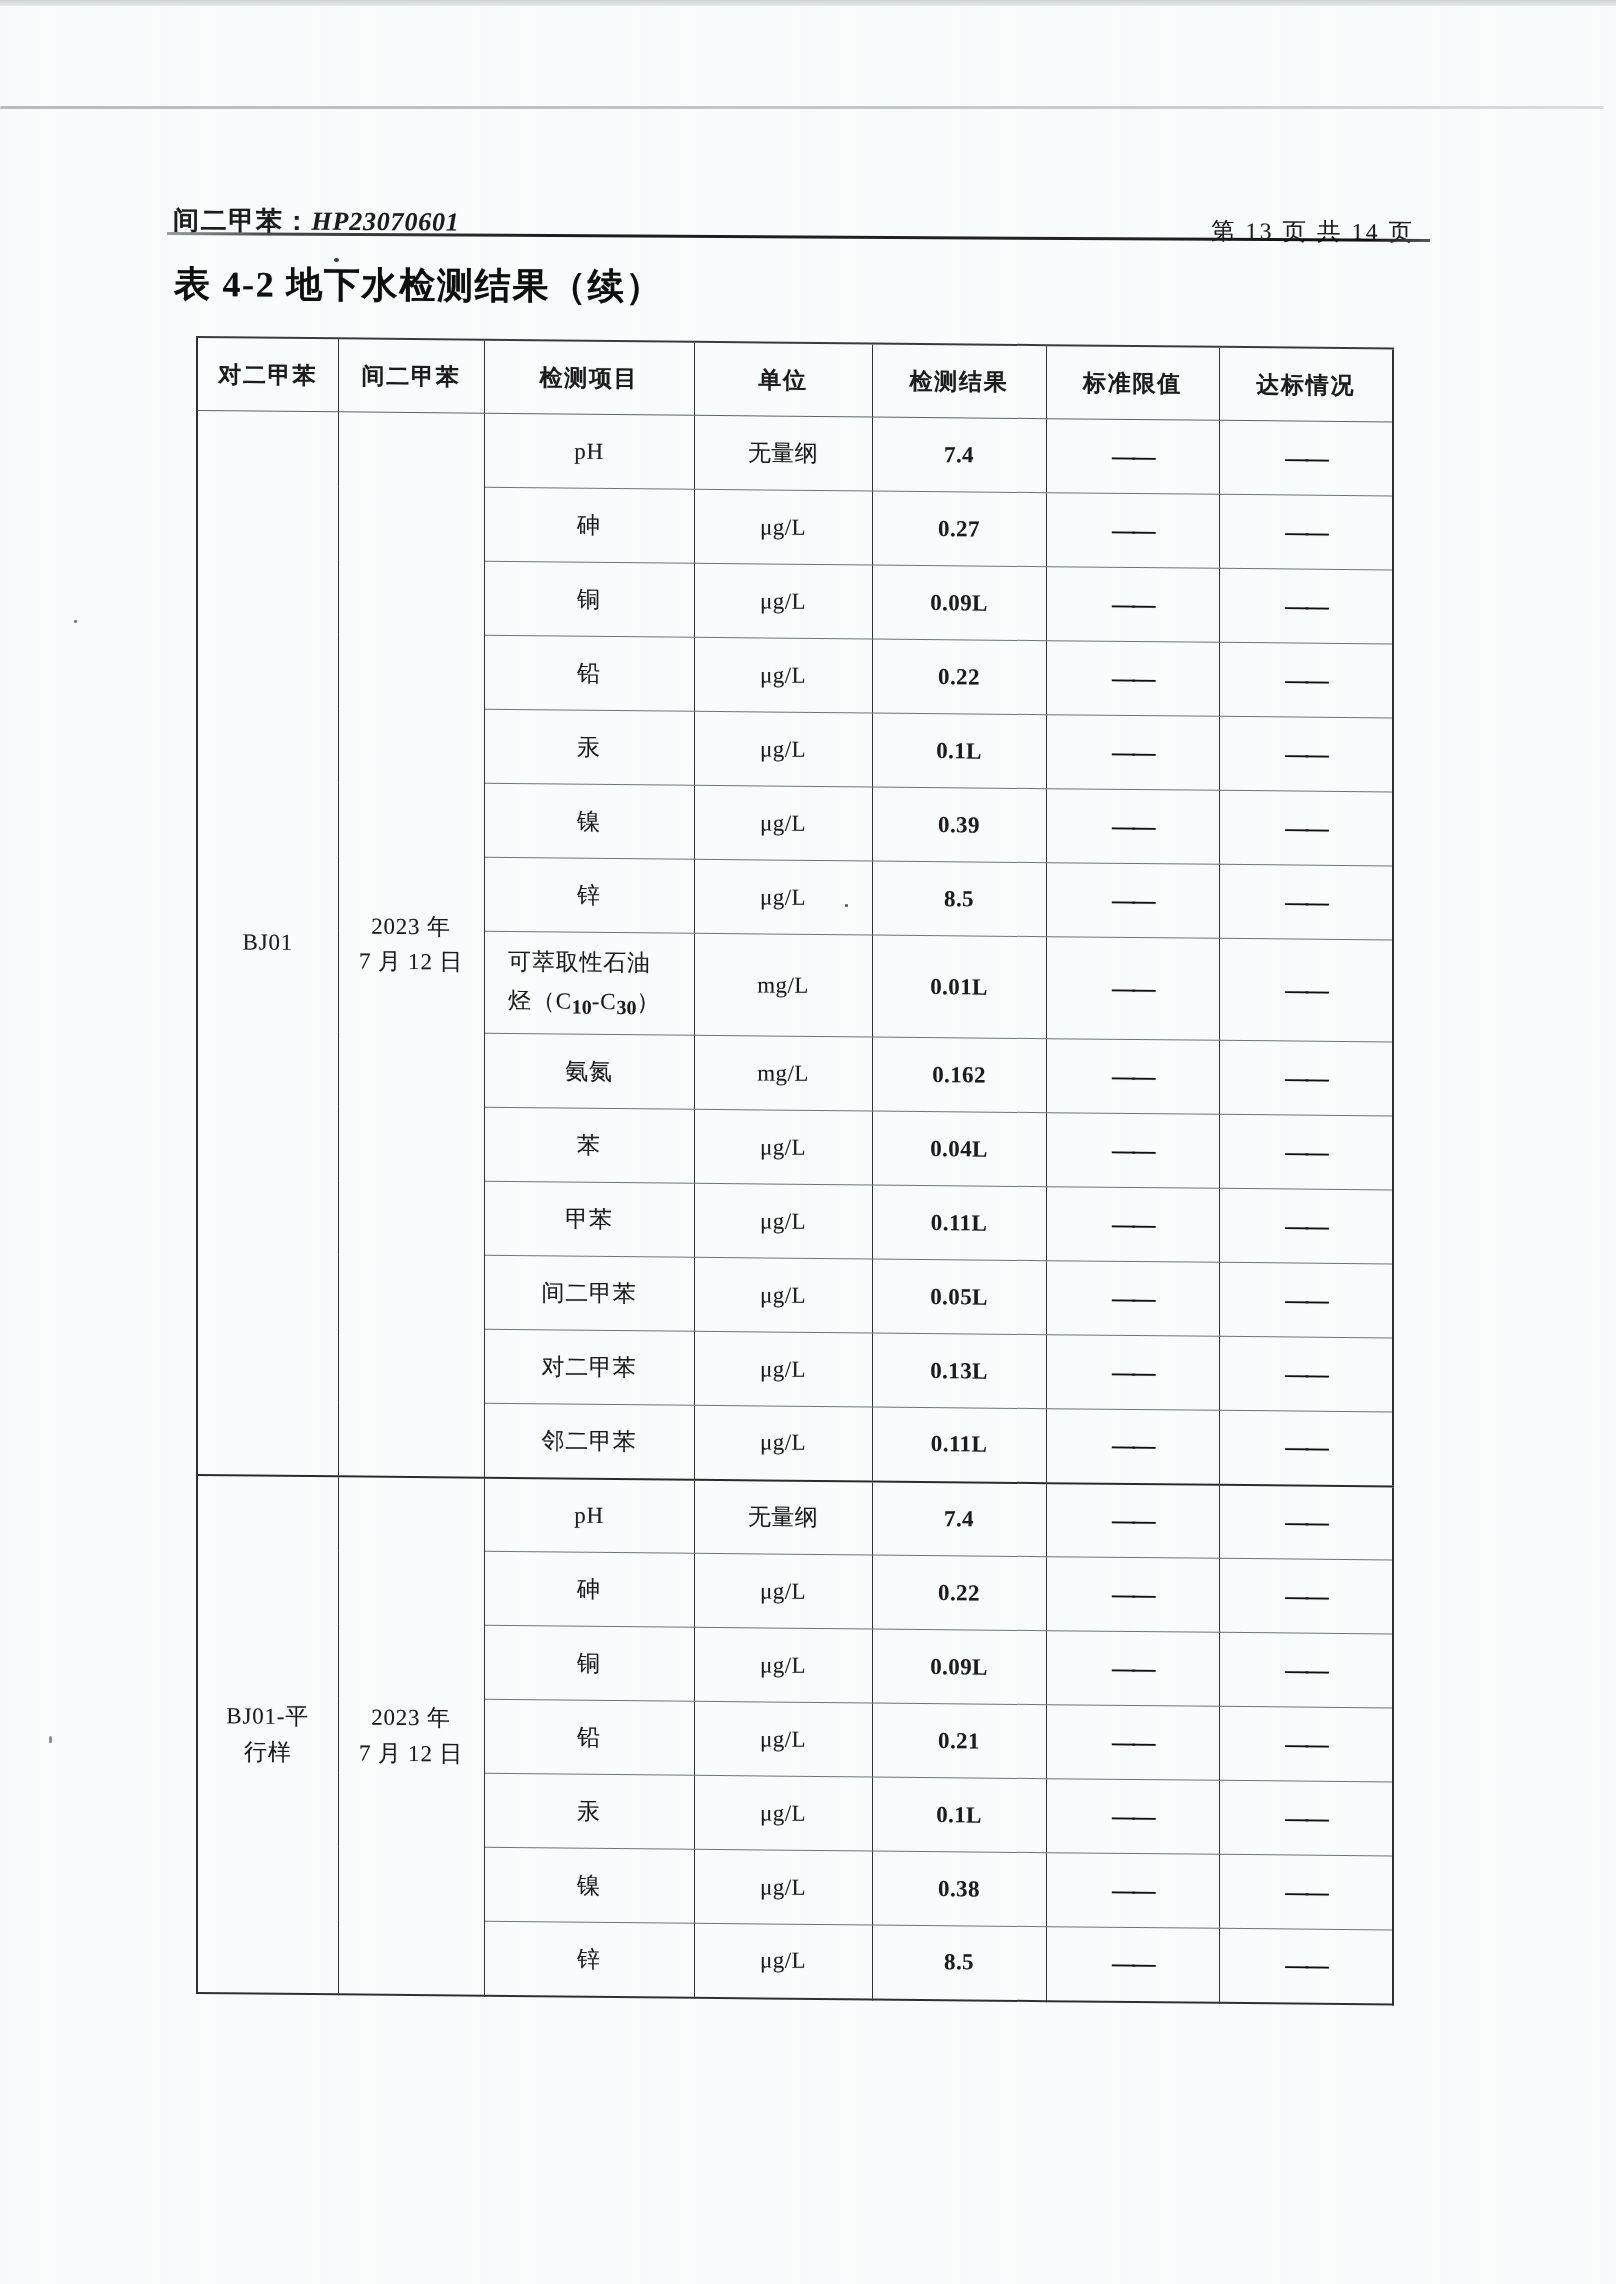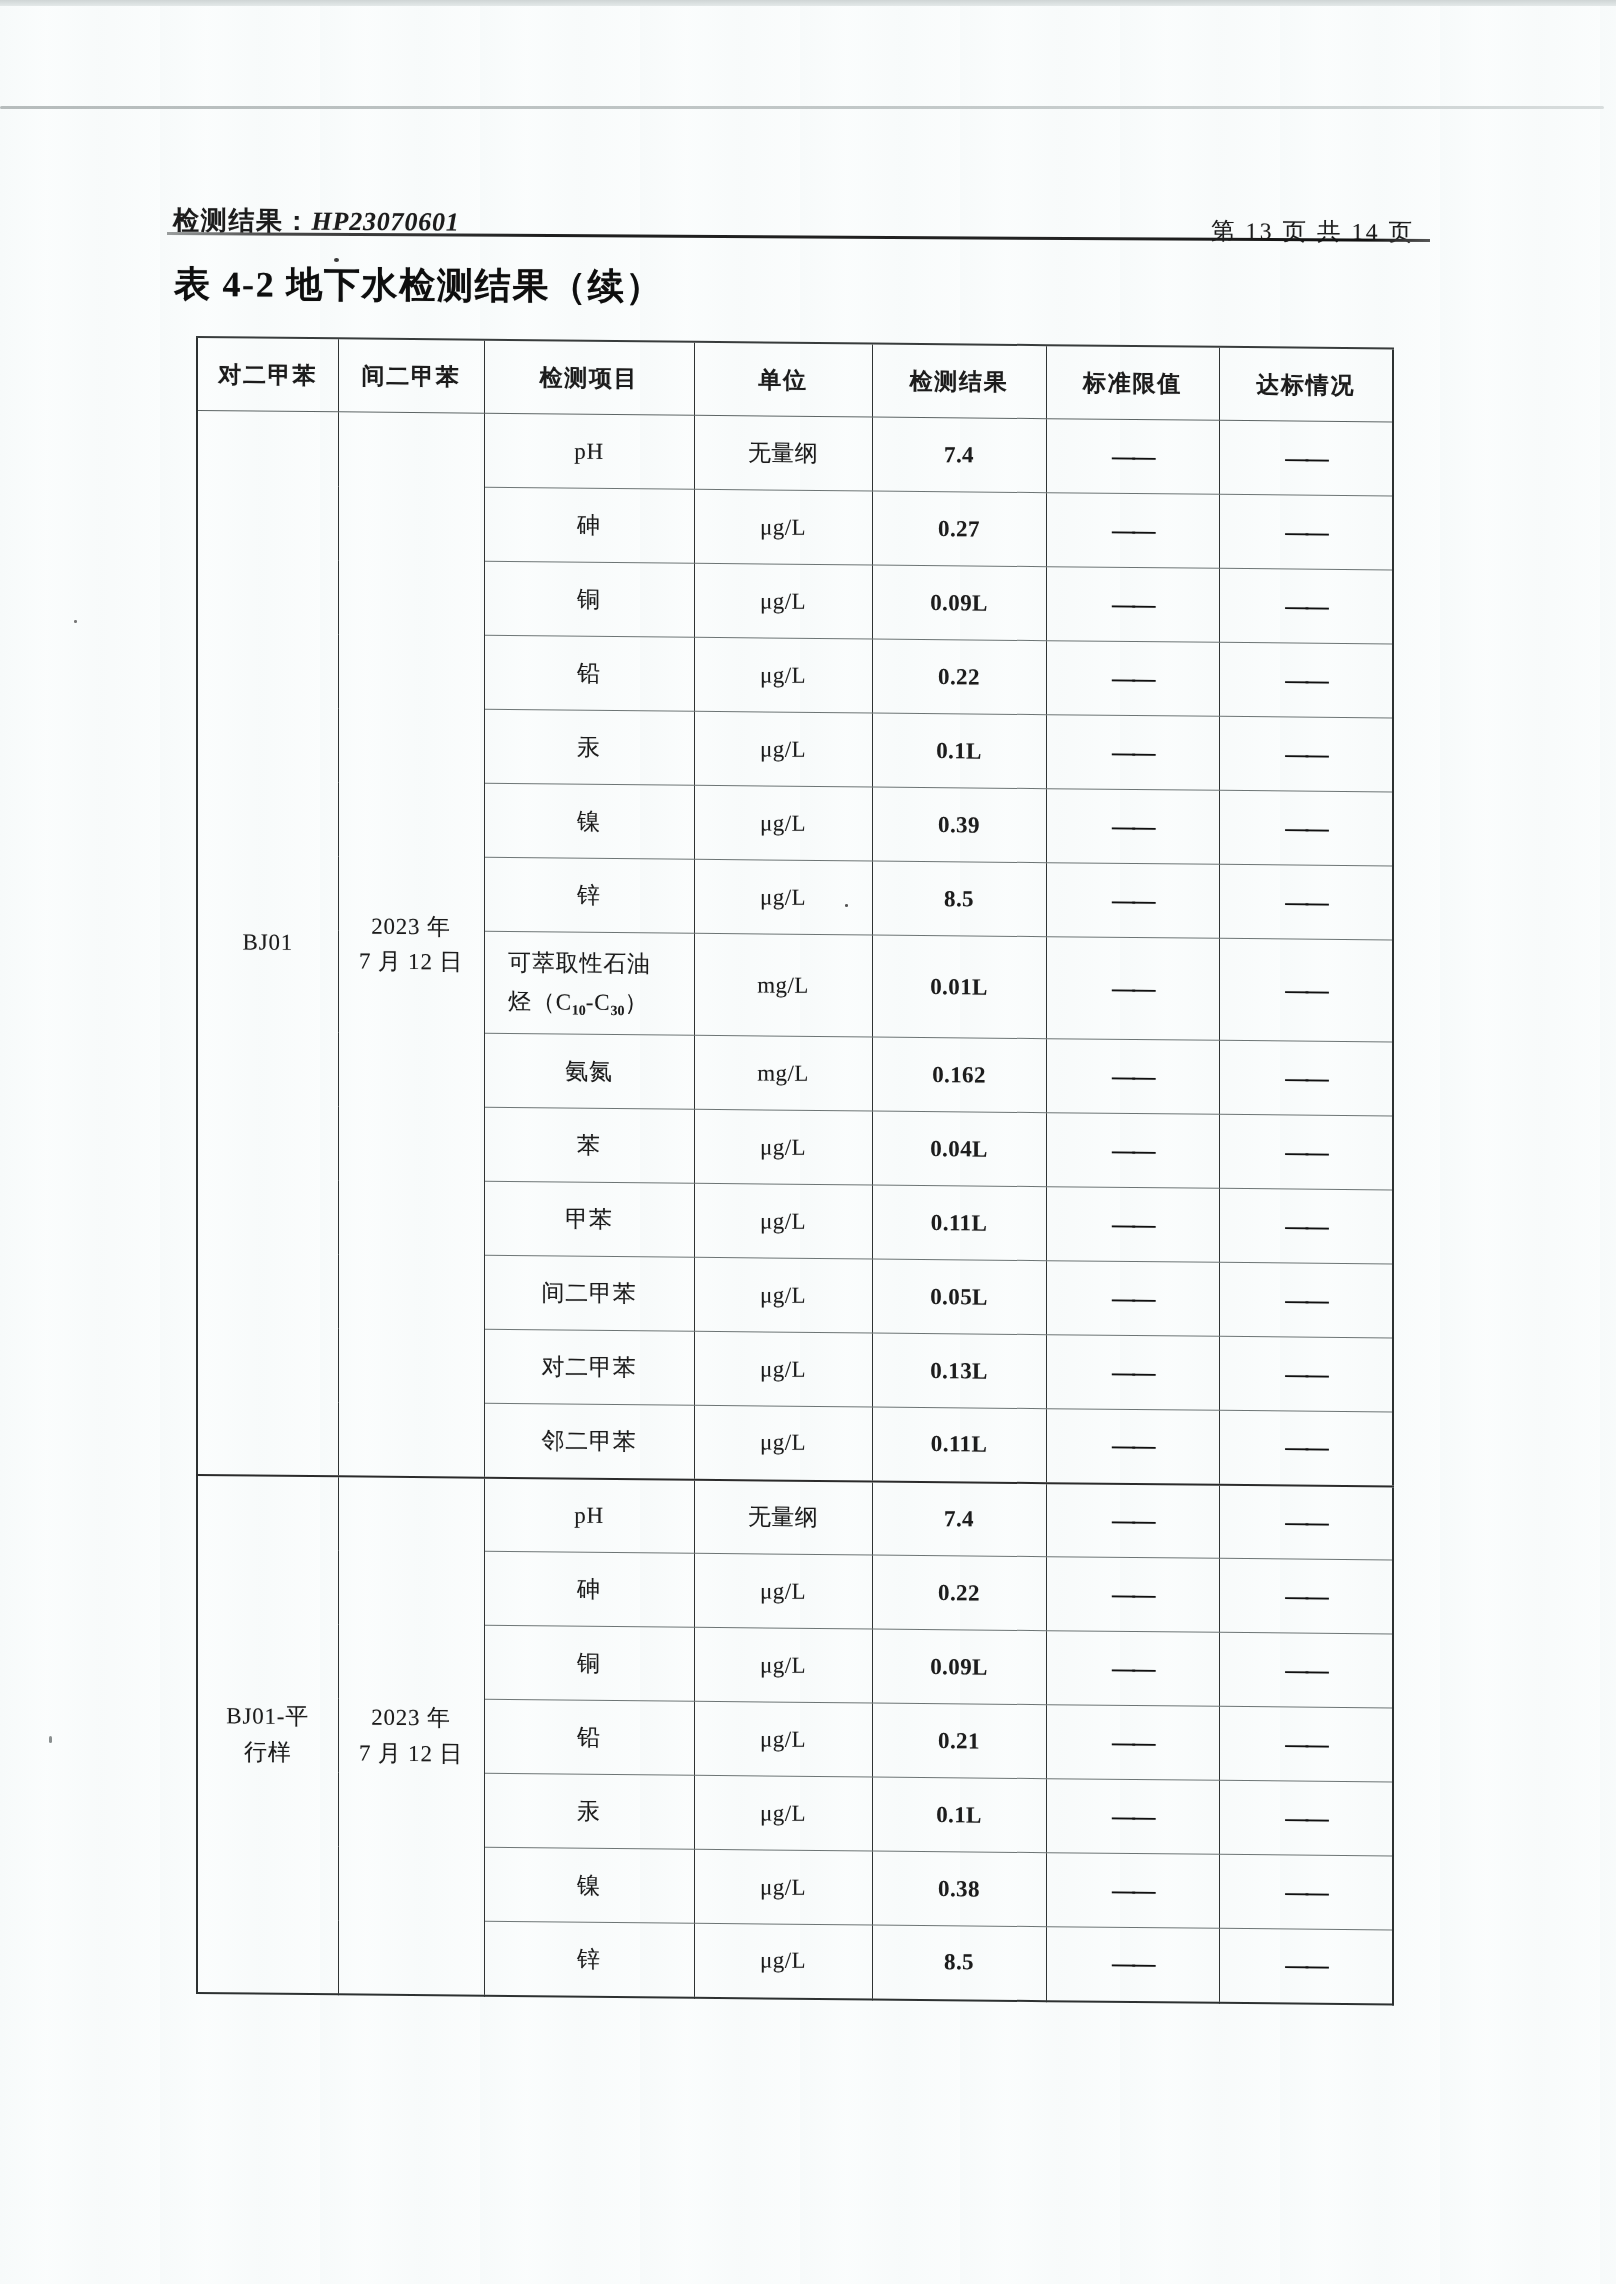--- a/index.html
+++ b/index.html
@@ -88,34 +88,34 @@
   tr.section-start td{border-top:2.5px solid #2b2b2b;}
   td.c-result{font-weight:700;letter-spacing:0.4px;}
   td.c-unit{letter-spacing:0.4px;}
   td.c-item{font-weight:500;letter-spacing:0.8px;}
   td.c-dash{font-weight:700;letter-spacing:-2.5px;color:#111;}
   td.c-point,td.c-time{font-weight:500;letter-spacing:0.8px;line-height:1.55;}
   td.c-item.rich{
     text-align:left;padding-left:23.6px;line-height:1.7;
   }
   td.c-item .sub{
-    font-size:14px;vertical-align:-5px;font-weight:700;letter-spacing:0;
+    font-size:20px;vertical-align:-5px;font-weight:700;letter-spacing:0;
   }
 </style>
 </head>
 <body>
 
 <div class="page">
 
   <div class="scan-line-top"></div>
   <div class="scan-line-2"></div>
 
   <div class="skew-head">
     <div class="report-line">
-      <span>检测结果：</span><span class="report-no">HP23070601</span>
+      <span>间二甲苯：</span><span class="report-no">HP23070601</span>
     </div>
     <div class="page-info">第 13 页 共 14 页</div>
     <div class="head-underline"></div>
     <div class="doc-title">表 4-2 地下水检测结果（续）</div>
   </div>
 
   <div class="table-wrap">
     <table class="results">
       <colgroup>
         <col style="width:141px">

